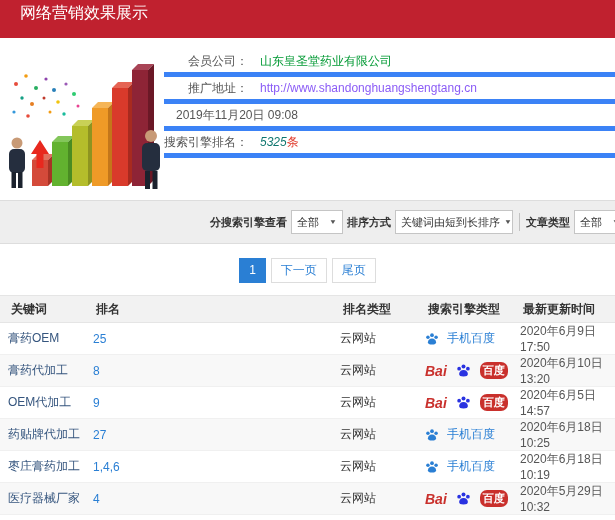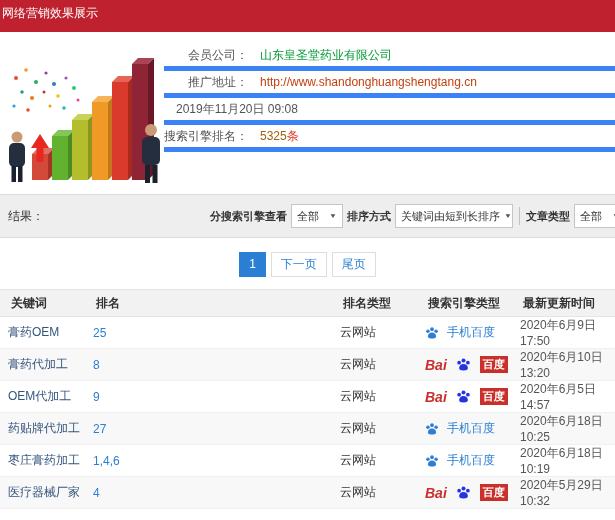--- a/index.html
+++ b/index.html
@@ -3,34 +3,34 @@
 <meta charset="utf-8">
 <style>
   * { margin:0; padding:0; box-sizing:border-box; }
   html,body { width:615px; height:520px; overflow:hidden; }
   body {
     font-family:"Liberation Sans","DejaVu Sans",sans-serif;
     font-size:12px; color:#333; background:#fff; position:relative;
   }
 
   
-  .app-header { height:32px; line-height:26px; background:#c0212f; color:#fff;
-    padding-left:2px; font-size:12px; }
+  .app-header { height:38px; line-height:26px; background:#c0212f; color:#fff;
+    padding-left:20px; font-size:16px; }
 
   
   .info-section { display:flex; align-items:flex-start; padding:8px 0 2px 2px; }
   .chart-wrap { width:162px; height:148px; flex:none; }
   .info-list { flex:1; min-width:0; margin-top:4px; }
   .info-row { display:flex; align-items:center; height:27px; border-bottom:5px solid #3b82f6; }
   .info-label { width:84px; text-align:right; color:#555; flex:none; }
   .info-value { padding-left:12px; white-space:nowrap; }
   .v-green { color:#009933; text-decoration:none; }
-  .v-blue  { color:#c2410c; text-decoration:none; }
+  .v-blue  { color:#8b5cf6; text-decoration:none; }
   .v-text  { color:#555; }
-  .v-rank-num { color:#a16207; }
+  .v-rank-num { color:#0f766e;font-style:italic; }
   .v-rank-suffix { color:#e03c2d; }
 
   
   .filter-bar { position:relative; height:44px; background:#eeeeee;
     border-top:1px solid #ddd; border-bottom:1px solid #ddd; overflow:hidden; margin-top:4px; }
   .result-label { position:absolute; left:8px; top:0; line-height:42px; color:#333; font-size:12px; }
   .filter-controls { position:absolute; left:208px; top:0; height:42px;
     display:flex; align-items:center; white-space:nowrap; font-size:11px; }
   .f-label { font-weight:bold; color:#333; margin:0 2px; }
   .select { display:inline-flex; align-items:center; justify-content:space-between;
@@ -63,21 +63,21 @@
   .td-ranktype { color:#333; }
   .td-updated { color:#555; }
 
   
   .engine { display:inline-flex; align-items:center; gap:8px; vertical-align:middle; }
   .engine .paw { display:inline-flex; }
   .engine-mobile { color:#2a7fd4; }
   .engine-baidu .bai { color:#c9302c; font-weight:bold; font-style:italic; font-size:14px; }
   .engine-baidu .paw { color:#2932e1; margin:0 1px; }
   .engine-baidu .du { background:#c9302c; color:#fff; font-size:11px; font-weight:bold;
-    padding:1px 3px; border-radius:0;text-align:center; }
+    padding:1px 3px; border-radius:7px;text-align:center; }
 </style>
 </head>
 <body>
 
 <div class="app-header">网络营销效果展示</div>
 
 <div class="info-section">
 
   <div class="chart-wrap">
     <svg width="162" height="148" viewBox="0 0 162 148">
@@ -167,21 +167,20 @@
     <div class="info-row">
       <span class="info-label">搜索引擎排名：</span>
       <span class="info-value">
         <span class="v-rank-num">5325</span><span class="v-rank-suffix">条</span>
       </span>
     </div>
   </div>
 </div>
 
 <div class="filter-bar">
-  <span class="result-label">结果：</span>
   <div class="filter-controls">
     <span class="f-label">分搜索引擎查看</span>
     <div class="select sel-engine">
       <span>全部</span>
       <span class="caret">▼</span>
     </div>
     <span class="f-label">排序方式</span>
     <div class="select sel-sort">
       <span>关键词由短到长排序</span>
       <span class="caret">▼</span>

